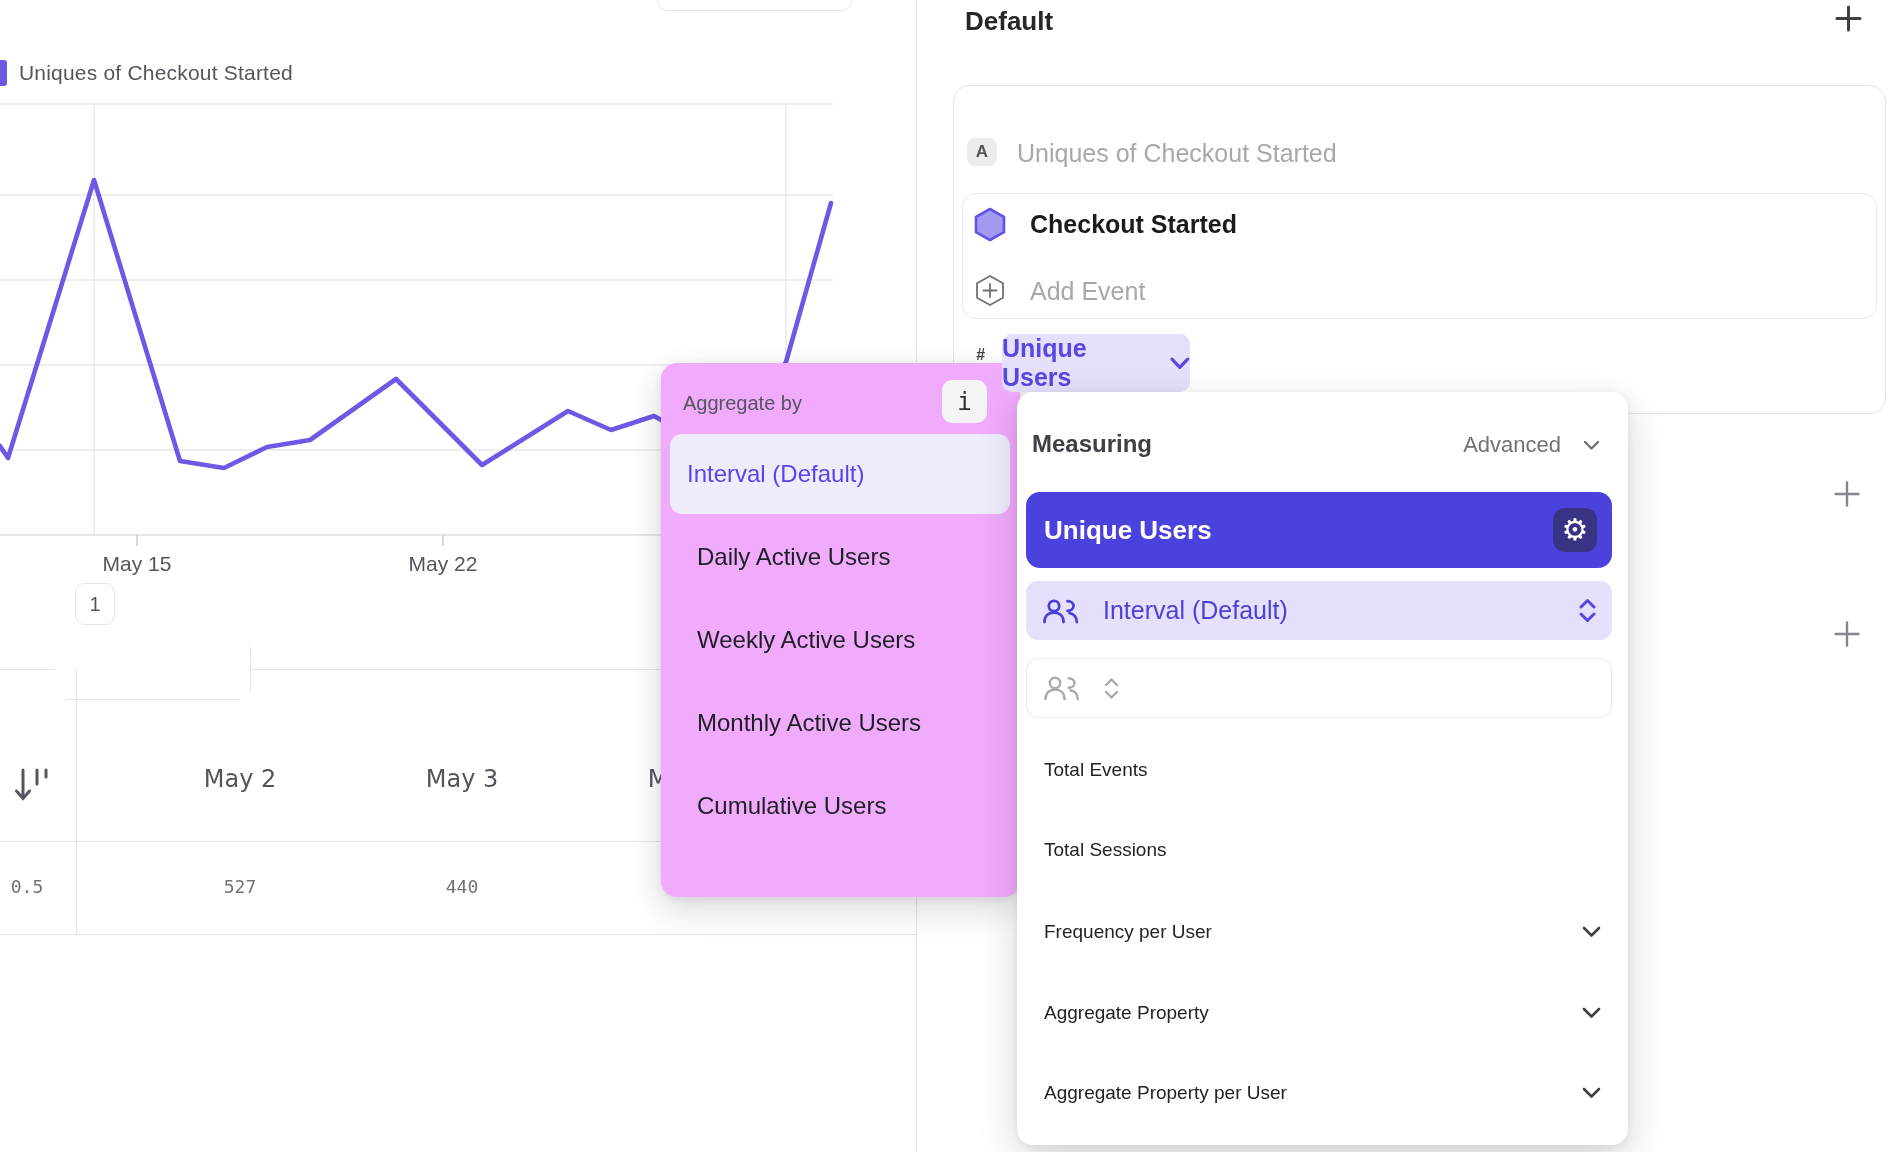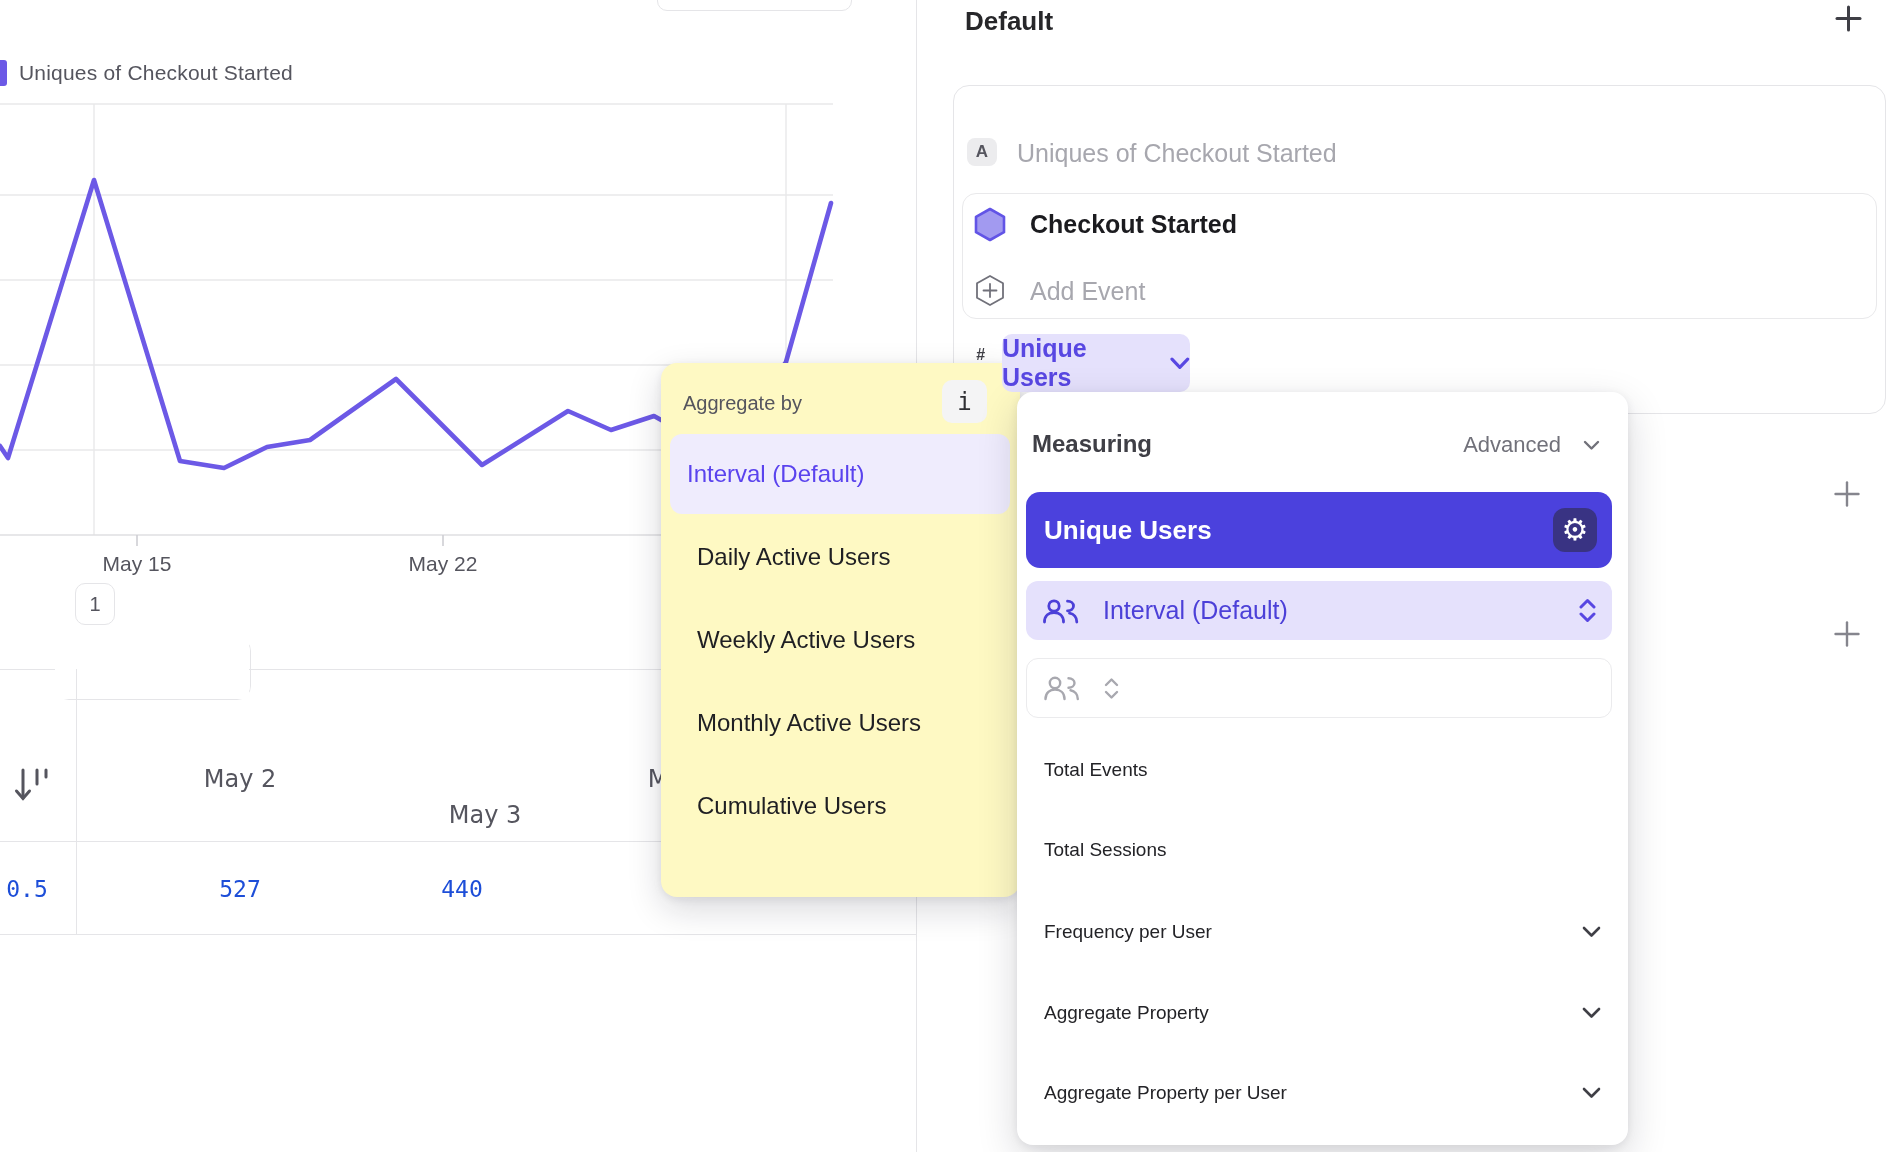--- a/index.html
+++ b/index.html
@@ -18,23 +18,23 @@
   .axis-label{font-size:21px;color:#55555e;top:552px;transform:translateX(-50%);white-space:nowrap;}
   .btn-one{left:75px;top:583px;width:38px;height:40px;border:1px solid #e5e5e8;border-radius:10px;
     display:flex;align-items:center;justify-content:center;font-size:20px;color:#55555e;background:#fff;}
   .seg{left:55px;top:637px;width:194px;height:61px;background:#fff;border:1px solid #e5e5e8;border-radius:14px;display:flex;overflow:hidden;}
   .seg-btn{flex:1;display:flex;align-items:center;justify-content:center;border-right:1px solid #e5e5e8;background:#fff;}
   .seg-btn:last-child{border-right:none;}
   .seg-btn.active{background:#f4f4f5;}
   .hline{height:1px;background:#e5e5e8;}
   .vline{width:1px;background:#e5e5e8;}
   .th{font-size:24px;color:#55555e;font-family:"DejaVu Sans","Liberation Sans",sans-serif;transform:translateX(-50%);white-space:nowrap;}
-  .td{font-size:23px;color:#1d4ed8;font-family:"DejaVu Sans Mono","Liberation Mono",monospace;transform:translateX(-50%);white-space:nowrap;}
-  
-  .agg-popup{left:661px;top:363px;width:359px;height:534px;background:#fef9c3;border-radius:16px;
+  .td{font-size:18px;color:#737373;font-family:"DejaVu Sans Mono","Liberation Mono",monospace;transform:translateX(-50%);white-space:nowrap;}
+  
+  .agg-popup{left:661px;top:363px;width:359px;height:534px;background:#f0abfc;border-radius:16px;
     box-shadow:0 12px 34px rgba(20,20,40,.16),0 2px 8px rgba(20,20,40,.08);z-index:50;}
   .agg-title{left:22px;top:29px;font-size:20px;color:#55555e;font-weight:500;position:absolute;}
   .info-btn{left:281px;top:17px;width:45px;height:43px;background:#f4f4f5;border-radius:10px;position:absolute;
     display:flex;align-items:center;justify-content:center;font-family:"DejaVu Sans Mono","Liberation Mono",monospace;
     font-size:24px;color:#2f2f33;}
   .agg-selected{left:9px;top:71px;width:340px;height:80px;background:#efecfd;border-radius:12px;position:absolute;
     display:flex;align-items:center;padding-left:17px;box-sizing:border-box;font-size:24px;color:#5a43ee;font-weight:500;}
   .agg-item{left:36px;position:absolute;font-size:24px;color:#1f1f23;font-weight:500;white-space:nowrap;}
   
   .metrics-title{left:965px;top:6px;font-size:26px;font-weight:700;color:#27272a;}
@@ -127,21 +127,21 @@
 <svg class="abs" style="left:14px;top:764px;" width="42" height="42" viewBox="0 0 42 42">
   <g stroke="#55555e" stroke-width="3" fill="none" stroke-linecap="round">
     <line x1="9" y1="6" x2="9" y2="34"></line>
     <polyline points="2.5,27 9,34.5 15.5,27"></polyline>
     <line x1="23" y1="6" x2="23" y2="20"></line>
     <line x1="32" y1="6" x2="32" y2="13"></line>
   </g>
 </svg>
 
 <div class="abs th" style="top: 765px; left: 240px;" id="th-0">May 2</div>
-<div class="abs th" style="top: 765px; left: 485px; margin-top: 36px;" id="th-1">May 3</div>
+<div class="abs th" style="top: 765px; left: 462px;" id="th-1">May 3</div>
 <div class="abs th" style="top: 765px; left: 684px;" id="th-2">May 4</div>
 <div class="abs td" style="left:27px;top:876px;">0.5</div>
 <div class="abs td" style="top: 876px; left: 240px;" id="td-0">527</div>
 <div class="abs td" style="top: 876px; left: 462px;" id="td-1">440</div>
 
 <div class="abs agg-popup">
   <div class="agg-title">Aggregate by</div>
   <div class="info-btn">i</div>
   <div class="agg-selected">Interval (Default)</div>
   <div class="agg-item" style="top:180px;">Daily Active Users</div>

